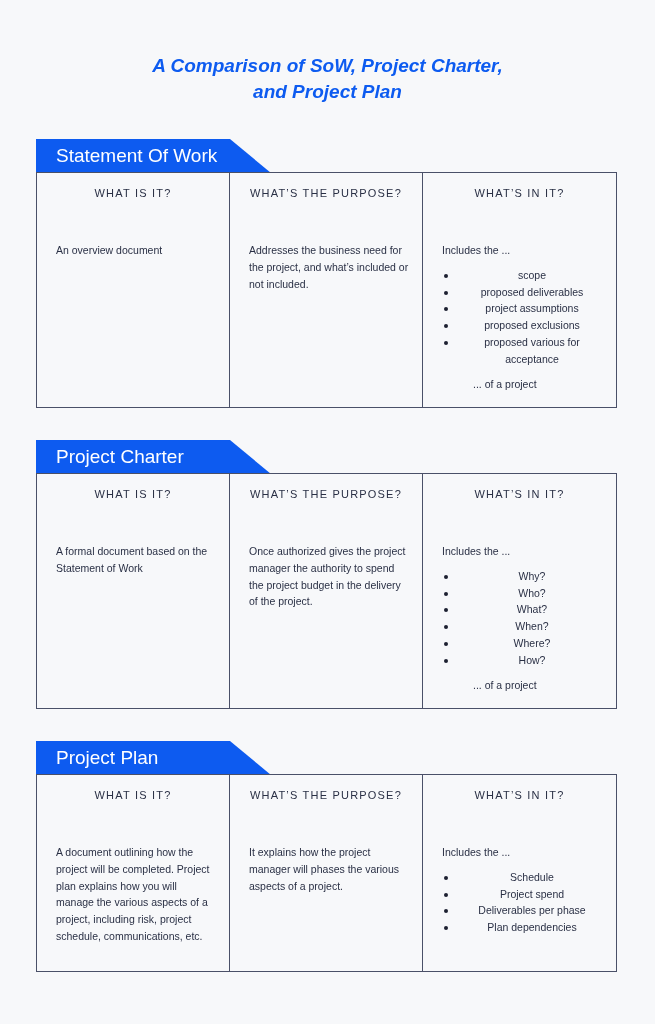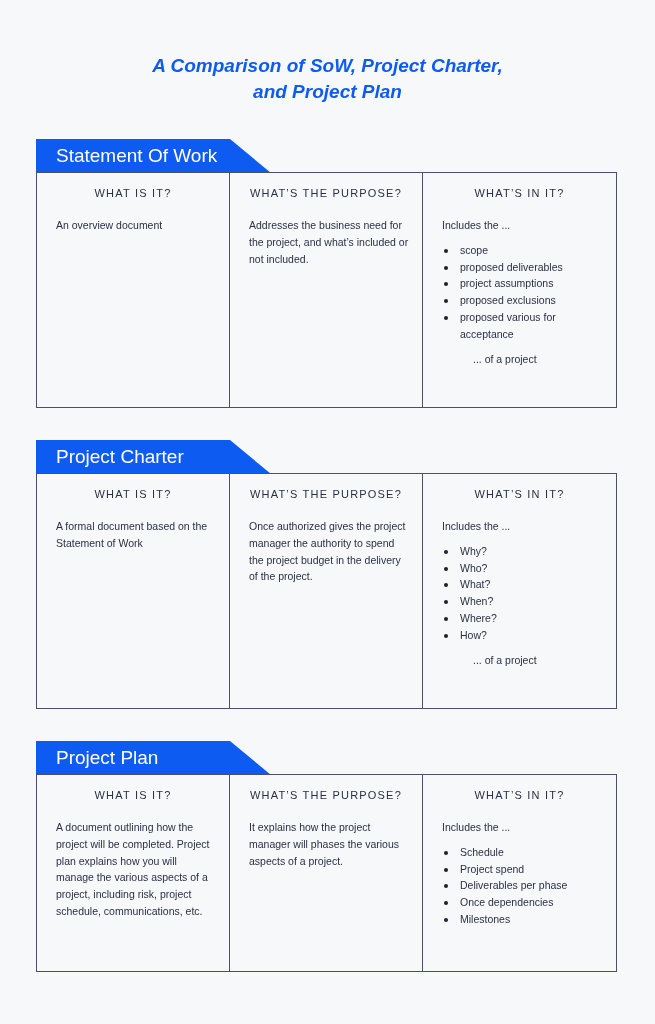--- a/index.html
+++ b/index.html
@@ -6,22 +6,22 @@
   body { width: 655px; height: 1024px; background: #f7f8fa; font-family: "Liberation Sans", "DejaVu Sans", sans-serif; color: #2a3045; position: relative; overflow: hidden; }
   .title { position: absolute; top: 53px; left: 0; width: 655px; text-align: center; color: #0d5bf0; font-weight: bold; font-size: 19px; line-height: 26px; font-style: italic; }
   .section { position: absolute; left: 36px; width: 581px; }
   .tab { position: absolute; left: 0; top: 0; height: 34px; width: 235px; }
   .tab svg { position: absolute; left: 0; top: 0; }
   .tab-label { position: absolute; left: 20px; top: 8px; color: #ffffff; font-size: 19px; line-height: 18px; }
   .table { position: absolute; left: 0; top: 33px; width: 581px; border: 1.5px solid #4a5068; display: flex; }
   .col { width: 193.5px; position: relative; border-right: 1.5px solid #4a5068; }
   .col:last-child { border-right: none; }
   .col-head { position: absolute; top: 14px; left: 0; width: 100%; text-align: center; font-size: 11px; letter-spacing: 1.2px; color: #2a3045; }
-  .col-body { position: absolute; top: 44px; left: 19px; right: 12px; font-size: 10.5px; line-height: 16.8px; color: #2a3045; }
-  ul { list-style: none; margin-top: 8px; }
+  .col-body { position: absolute; top: 69px; left: 19px; right: 12px; font-size: 10.5px; line-height: 16.8px; color: #2a3045; }
+  ul { list-style: none; margin-top: 8px; text-align: center; }
   li { position: relative; padding-left: 18px; }
   li::before { content: ""; position: absolute; left: 2px; top: 7px; width: 4px; height: 4px; border-radius: 50%; background: #1c2030; }
   .suffix { margin-top: 8px; margin-left: 31px; }
 </style>
 </head>
 <body>
 
 <div class="title">
   <div>A Comparison of SoW, Project Charter,</div>
   <div>and Project Plan</div>
@@ -110,21 +110,20 @@
         <div class="col-body">It explains how the project manager will phases the various aspects of a project.</div>
       </div>
       <div class="col">
         <div class="col-head">WHAT’S IN IT?</div>
         <div class="col-body">
           <div>Includes the ...</div>
           <ul>
               <li>Schedule</li>
               <li>Project spend</li>
               <li>Deliverables per phase</li>
-              <li>Once dependencies</li>
-              <li>Milestones</li>
+              <li>Plan dependencies</li>
             </ul>
           <div class="suffix"></div>
         </div>
       </div>
     </div>
     </div>
   </div>
 
 </body></html>

